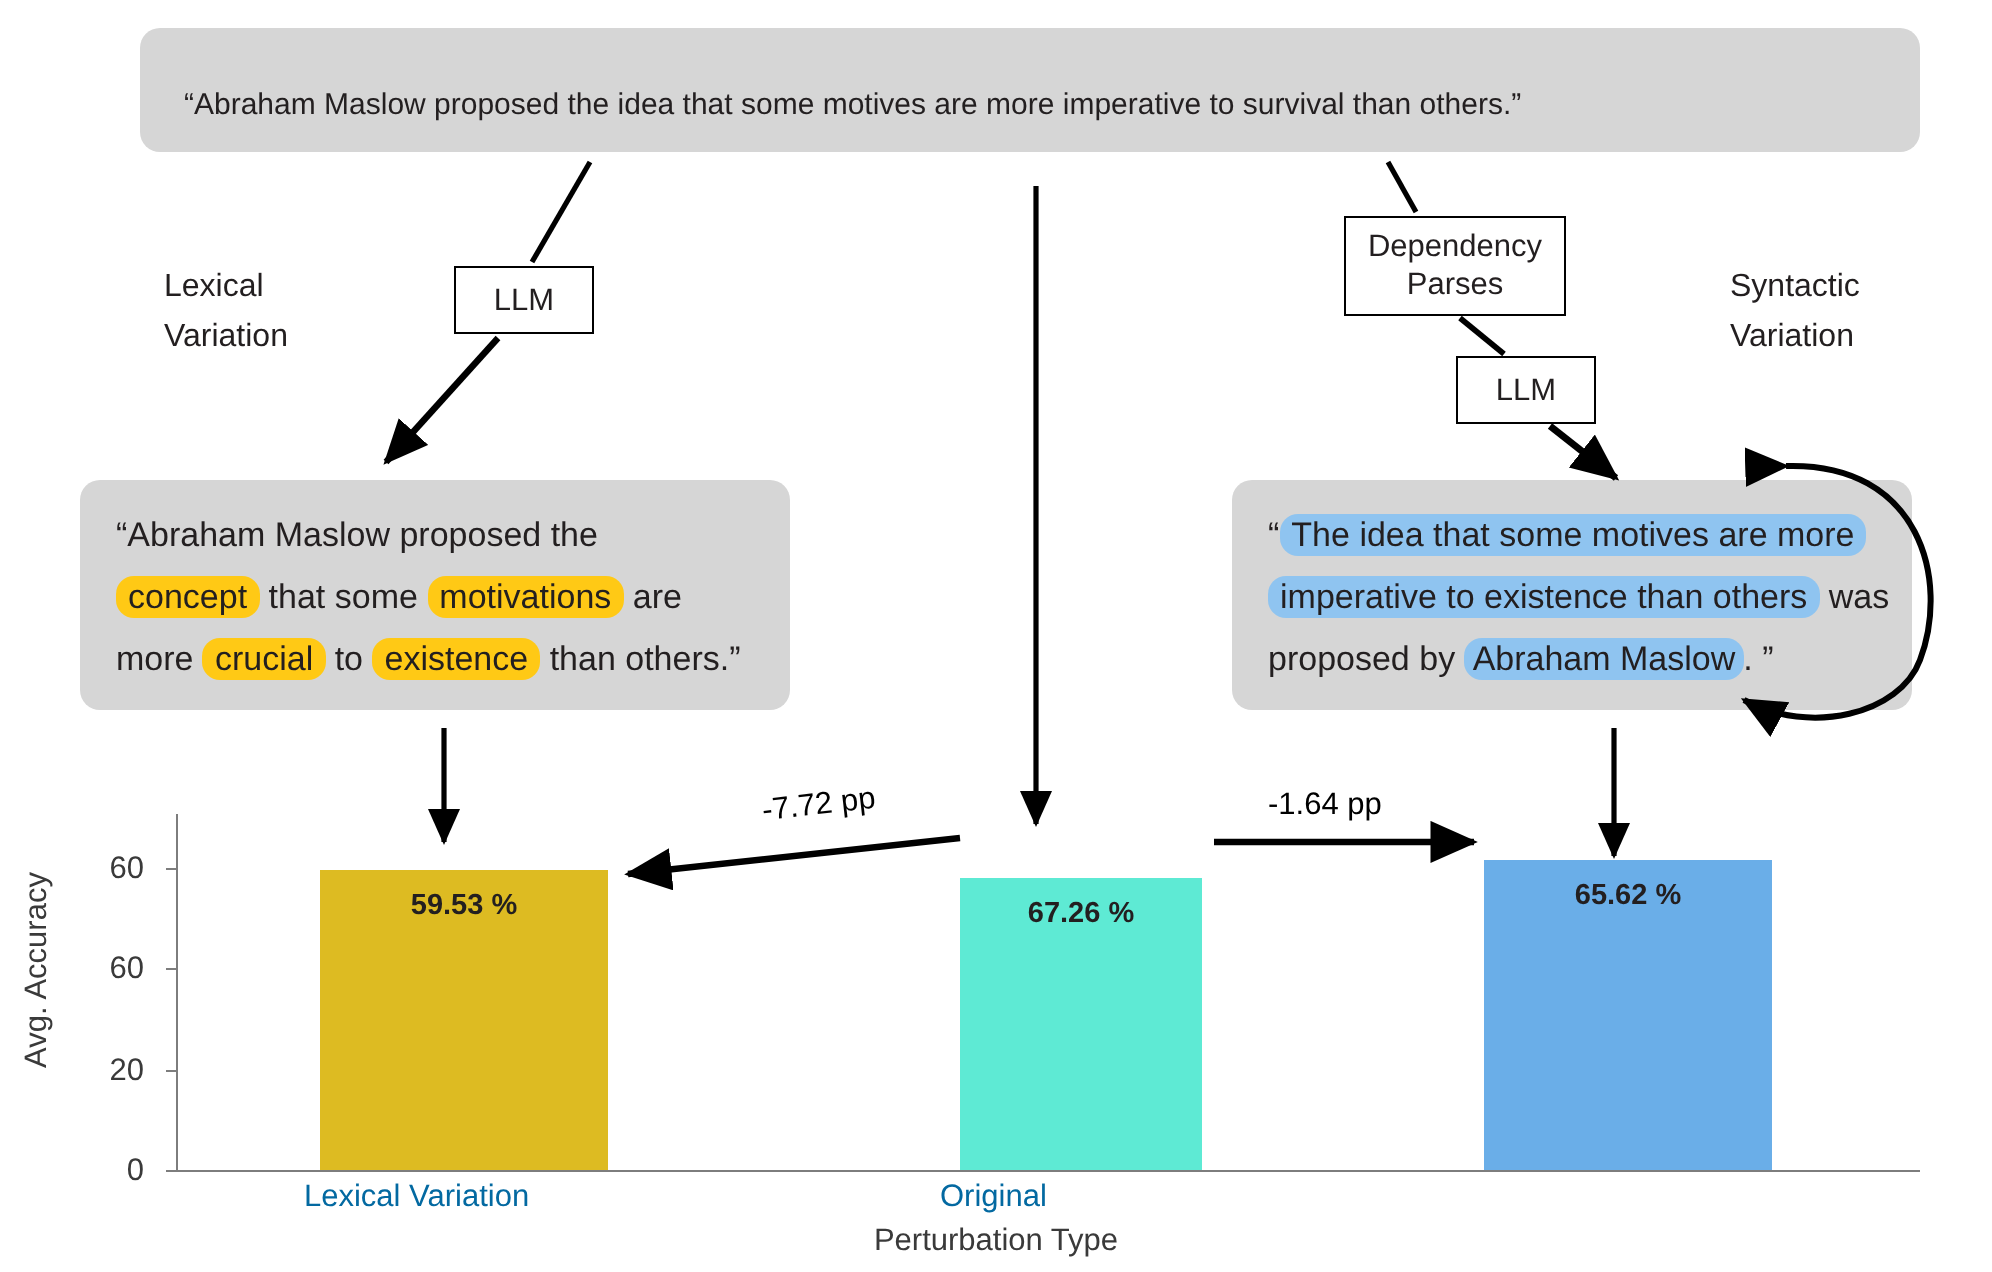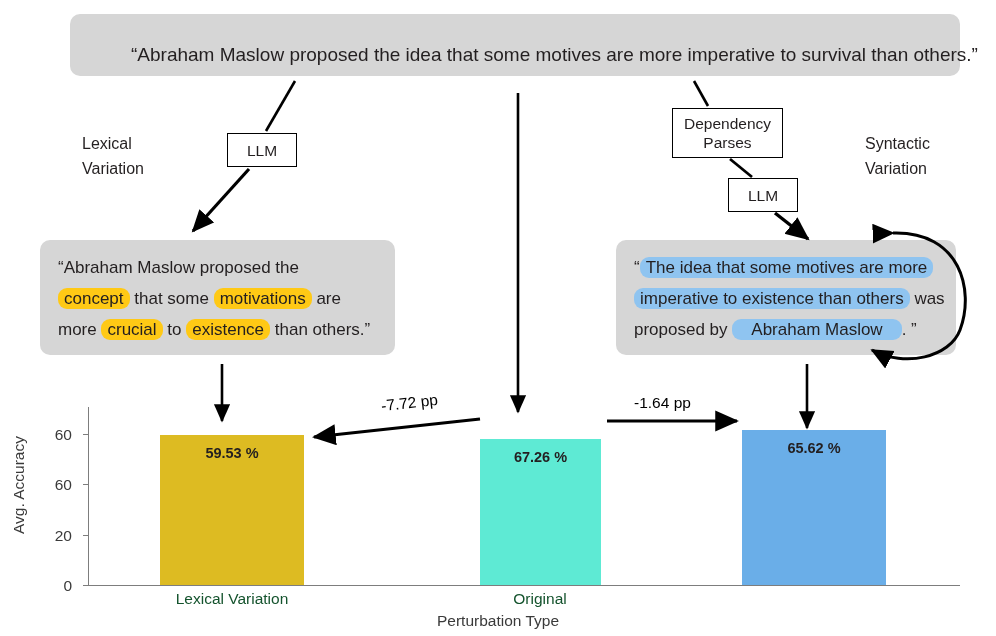--- a/index.html
+++ b/index.html
@@ -4,31 +4,31 @@
 <style>
   html,body{margin:0;padding:0;background:#ffffff;}
   body{width:996px;height:636px;position:relative;overflow:hidden;
        font-family:"Liberation Sans", sans-serif;color:#231f20;}
   .stage{position:absolute;left:0;top:0;width:996px;height:636px;}
   svg.overlay{position:absolute;left:0;top:0;width:996px;height:636px;pointer-events:none;}
 
   
   .panel{position:absolute;background:#d6d6d6;border-radius:10px;box-sizing:border-box;}
   #top-panel{left:70px;top:14px;width:890px;height:62px;}
-  #top-panel .ptext{position:absolute;left:22px;top:30px;font-size:19px;white-space:nowrap;margin-left:39px;}
+  #top-panel .ptext{position:absolute;left:22px;top:30px;font-size:15px;white-space:nowrap;}
 
   #left-panel{left:40px;top:240px;width:355px;height:115px;}
   #right-panel{left:616px;top:240px;width:340px;height:115px;}
   .panel .body{position:absolute;left:18px;top:12px;right:10px;
                font-size:17px;line-height:31px;}
 
   
   .hl-y{background:#ffc915;border-radius:9px;padding:1px 6px;}
   .hl-b{background:#8fc4f0;border-radius:9px;padding:1px 6px;}
-  .hl-b.tight{padding:1px 19px;}
+  .hl-b.tight{padding:1px 4px;}
 
   
   .box{position:absolute;background:#ffffff;border:1.6px solid #000;
        box-sizing:border-box;display:flex;align-items:center;justify-content:center;
        text-align:center;font-size:15.5px;line-height:19px;}
   #llm-left{left:227px;top:133px;width:70px;height:34px;}
   #dep-box{left:672px;top:108px;width:111px;height:50px;}
   #llm-right{left:728px;top:178px;width:70px;height:34px;}
 
   
@@ -48,21 +48,21 @@
   #y-axis{left:88px;top:27px;width:1.4px;height:179px;}
   .tick{position:absolute;background:#7d7d7d;width:5px;height:1.4px;left:83px;}
   .ytlabel{position:absolute;right:0;width:34px;text-align:right;
            font-size:15.5px;color:#3a3a3a;}
   #ylab-wrap{position:absolute;left:-4px;top:0;width:80px;height:206px;}
   #ylab{position:absolute;left:-52px;top:96px;width:150px;text-align:center;
         font-size:15.5px;color:#3a3a3a;transform:rotate(-90deg);}
   .bar{position:absolute;bottom:51px;}
   .bar .vlabel{position:absolute;top:10px;left:0;width:100%;text-align:center;
                font-size:14.5px;font-weight:bold;color:#231f20;}
-  .xtlabel{position:absolute;top:210px;text-align:center;font-size:15.5px;color:#14532d;}
+  .xtlabel{position:absolute;top:210px;text-align:left;font-size:15.5px;color:#0369a1;}
   #xlab{position:absolute;left:0;top:232px;width:996px;text-align:center;
         font-size:15.5px;color:#3a3a3a;}
 </style>
 </head>
 <body>
 
 <div class="stage">
 
   <div class="panel" id="top-panel">
     <div class="ptext">“Abraham Maslow proposed the idea that some motives are more imperative to survival than others.”</div>

